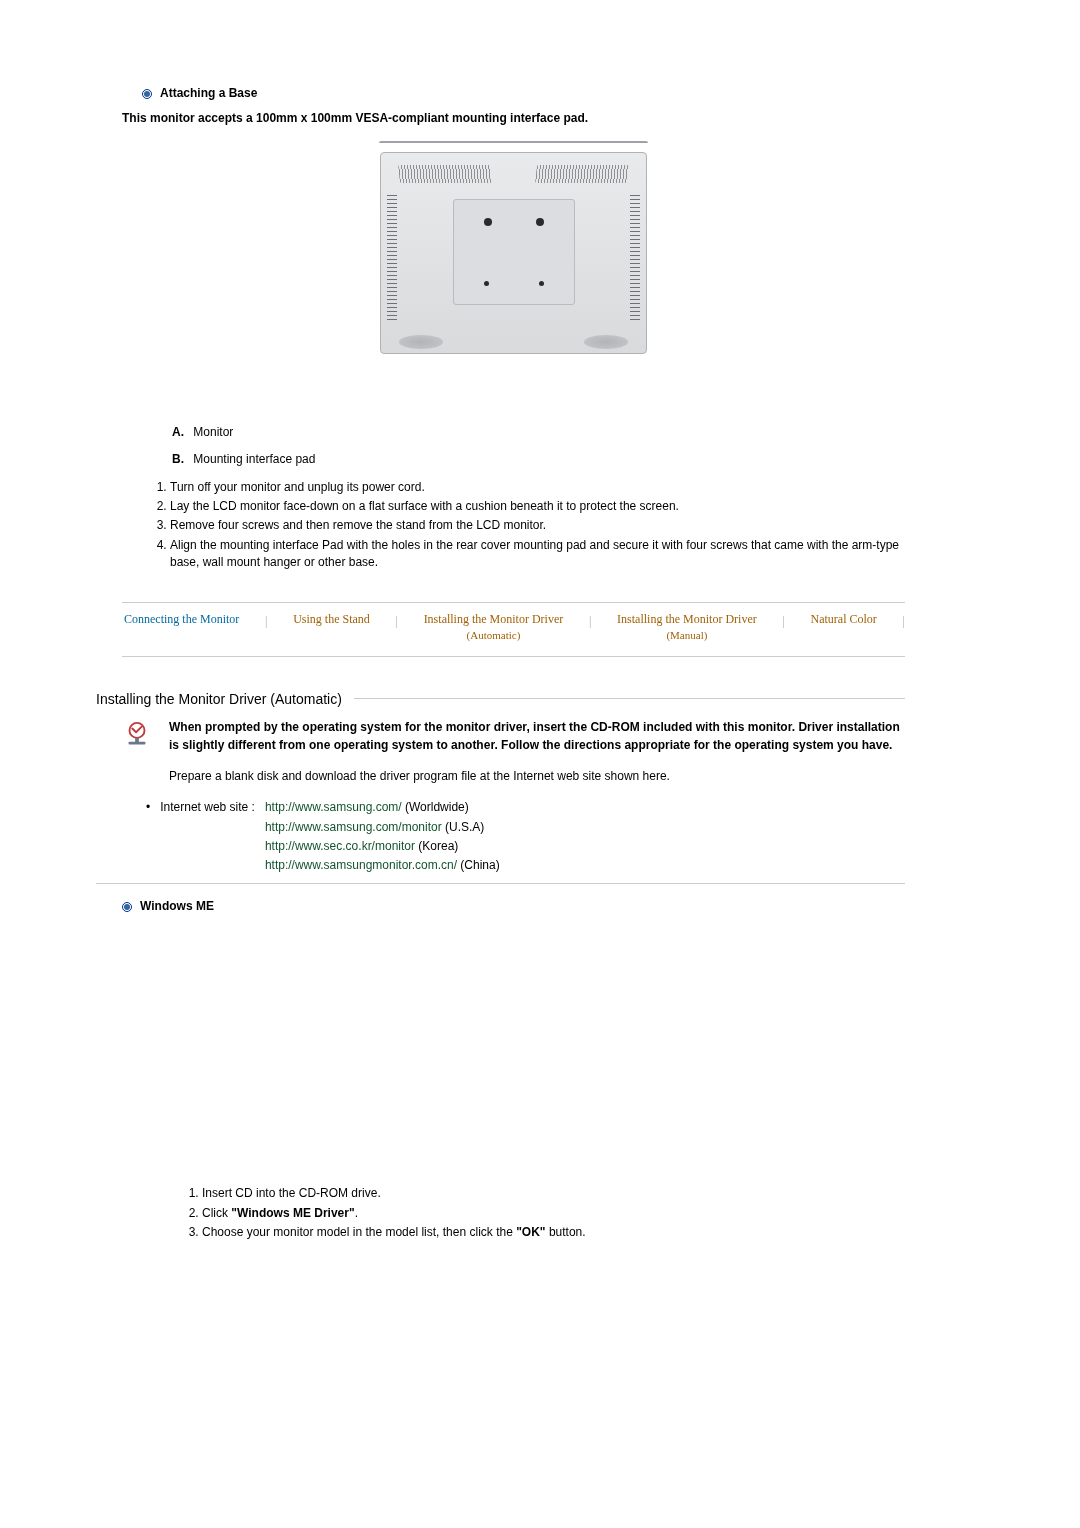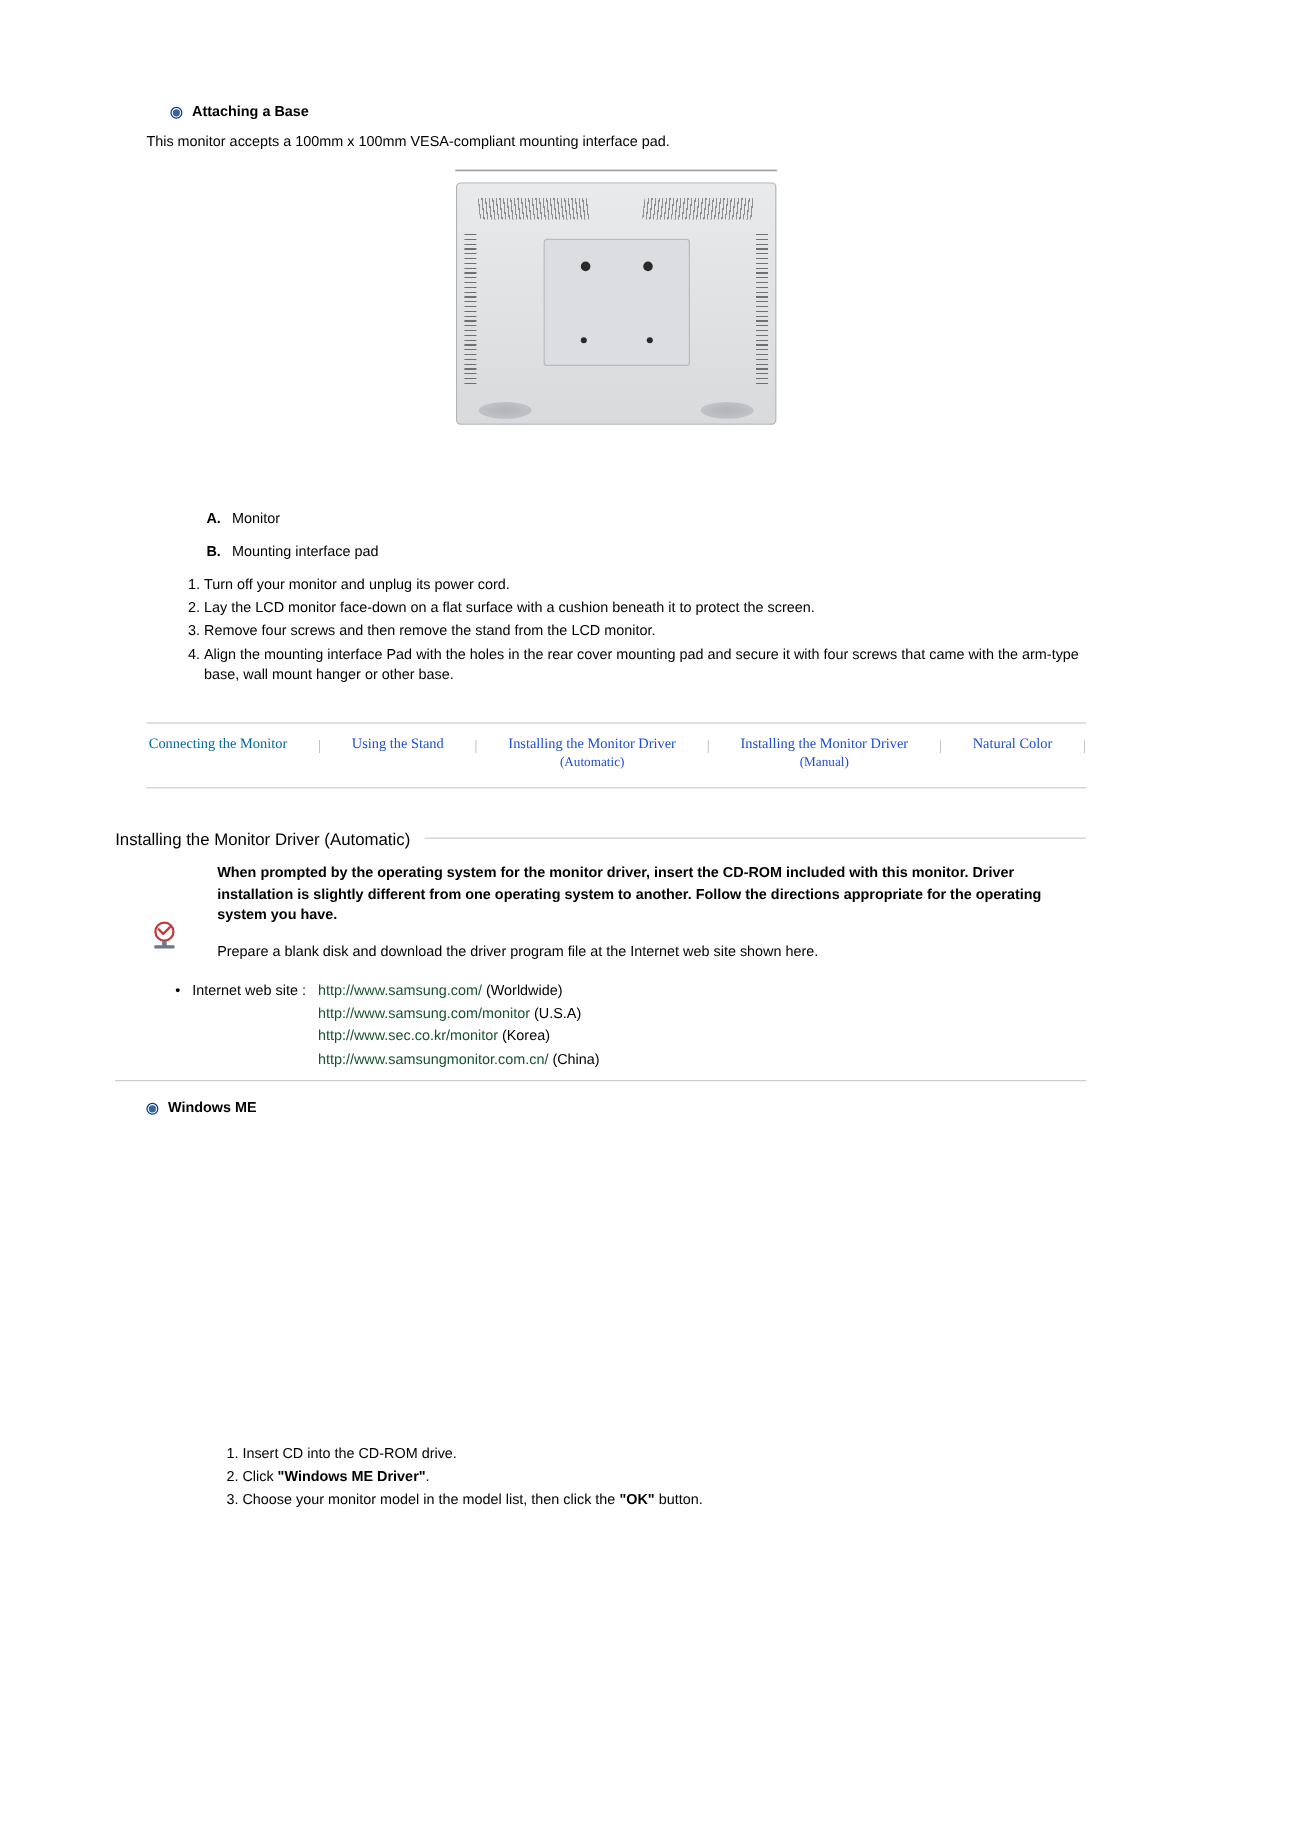--- a/index.html
+++ b/index.html
@@ -42,20 +42,21 @@
   }
   .dot-icon::after {
     content: "";
     position: absolute;
     top: 2px; left: 2px; right: 2px; bottom: 2px;
     border-radius: 50%;
     background: #336699;
   }
   .intro-line {
     margin-bottom: 12px;
+    font-weight: bold;
   }
   .image-area {
     width: 100%;
     display: flex;
     justify-content: center;
     margin: 24px 0 70px 0;
   }
   .monitor-back {
     width: 265px;
     height: 200px;
@@ -143,21 +144,21 @@
   }
   .nav-tabs {
     display: flex;
     font-family: Georgia, 'Times New Roman', serif;
     font-size: 12px;
     padding: 8px 0 12px 0;
     border-bottom: 1px solid #cccccc;
     justify-content: space-between;
   }
   .nav-tabs .tab {
-    color: #1d4ed8;
+    color: #a16207;
     text-align: center;
     padding: 0 2px;
     position: relative;
   }
   .nav-tabs .sep {
     color: #b0b0b0;
     align-self: flex-start;
     padding-top: 2px;
   }
   .nav-tabs .tab.active {
@@ -177,23 +178,22 @@
     white-space: nowrap;
   }
   .section-title .rule {
     flex: 1;
     height: 1px;
     background: #ccc;
     margin-left: 6px;
   }
   .note-block {
     display: flex;
-    gap: 29px;
+    gap: 17px;
     margin: 8px 0 14px 0;
-    align-items: flex-end;
   }
   .note-icon {
     width: 30px;
     flex: 0 0 auto;
     padding-top: 2px;
   }
   .note-text {
     flex: 1;
   }
   .note-text .bold {

